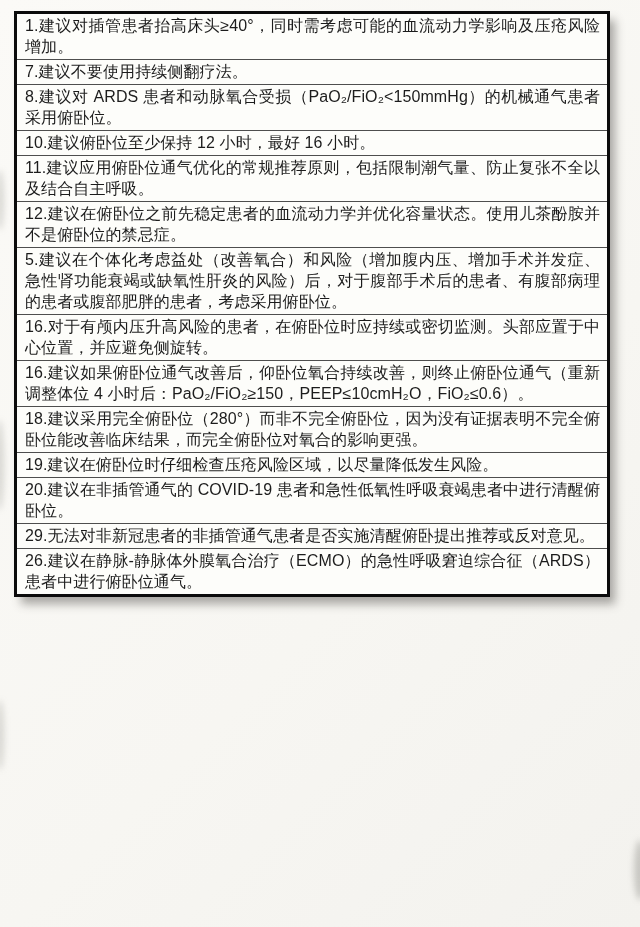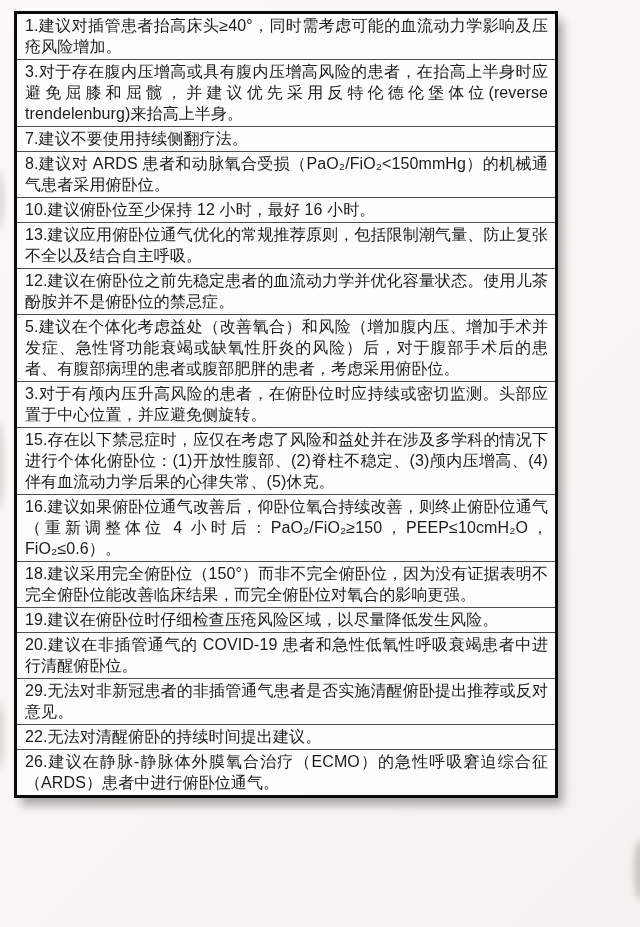--- a/index.html
+++ b/index.html
@@ -12,21 +12,21 @@
   }
   .page {
     position: absolute;
     inset: 0;
     background: linear-gradient(135deg, #fbfaf7 0%, #f7f6f2 60%, #f3f2ee 100%);
   }
   .doc-table {
     position: absolute;
     left: 14px;
     top: 11px;
-    width: 544px;
+    width: 596px;
     border: 3px solid #0b0b0b;
     background: #fdfdfa;
     box-shadow: 6px 8px 9px -1px rgba(70, 68, 64, 0.45);
   }
   .row {
     padding: 1px 7px 2px 8px;
     font-size: 16px;
     line-height: 21px;
     color: #1c1c1c;
     letter-spacing: 0.1px;
@@ -50,30 +50,27 @@
 <body>
 
 <div class="page">
   <div class="artifact a1"></div>
   <div class="artifact a2"></div>
   <div class="artifact a3"></div>
   <div class="artifact a4"></div>
 
   <div class="doc-table">
     <div class="row">1.建议对插管患者抬高床头≥40°，同时需考虑可能的血流动力学影响及压疮风险增加。</div>
-    <div class="row">3.对于存在腹内压增高或具有腹内压增高风险的患者，在抬高上半身时应避免屈膝和屈髋，并建议优先采用反特伦德伦堡体位(reverse trendelenburg)来抬高上半身。</div>
     <div class="row">7.建议不要使用持续侧翻疗法。</div>
     <div class="row">8.建议对 ARDS 患者和动脉氧合受损（PaO₂/FiO₂&lt;150mmHg）的机械通气患者采用俯卧位。</div>
     <div class="row">10.建议俯卧位至少保持 12 小时，最好 16 小时。</div>
-    <div class="row">13.建议应用俯卧位通气优化的常规推荐原则，包括限制潮气量、防止复张不全以及结合自主呼吸。</div>
+    <div class="row">11.建议应用俯卧位通气优化的常规推荐原则，包括限制潮气量、防止复张不全以及结合自主呼吸。</div>
     <div class="row">12.建议在俯卧位之前先稳定患者的血流动力学并优化容量状态。使用儿茶酚胺并不是俯卧位的禁忌症。</div>
     <div class="row">5.建议在个体化考虑益处（改善氧合）和风险（增加腹内压、增加手术并发症、急性肾功能衰竭或缺氧性肝炎的风险）后，对于腹部手术后的患者、有腹部病理的患者或腹部肥胖的患者，考虑采用俯卧位。</div>
-    <div class="row">3.对于有颅内压升高风险的患者，在俯卧位时应持续或密切监测。头部应置于中心位置，并应避免侧旋转。</div>
-    <div class="row">15.存在以下禁忌症时，应仅在考虑了风险和益处并在涉及多学科的情况下进行个体化俯卧位：(1)开放性腹部、(2)脊柱不稳定、(3)颅内压增高、(4)伴有血流动力学后果的心律失常、(5)休克。</div>
+    <div class="row">16.对于有颅内压升高风险的患者，在俯卧位时应持续或密切监测。头部应置于中心位置，并应避免侧旋转。</div>
     <div class="row">16.建议如果俯卧位通气改善后，仰卧位氧合持续改善，则终止俯卧位通气（重新调整体位 4 小时后：PaO₂/FiO₂≥150，PEEP≤10cmH₂O，FiO₂≤0.6）。</div>
-    <div class="row">18.建议采用完全俯卧位（150°）而非不完全俯卧位，因为没有证据表明不完全俯卧位能改善临床结果，而完全俯卧位对氧合的影响更强。</div>
+    <div class="row">18.建议采用完全俯卧位（280°）而非不完全俯卧位，因为没有证据表明不完全俯卧位能改善临床结果，而完全俯卧位对氧合的影响更强。</div>
     <div class="row">19.建议在俯卧位时仔细检查压疮风险区域，以尽量降低发生风险。</div>
     <div class="row">20.建议在非插管通气的 COVID-19 患者和急性低氧性呼吸衰竭患者中进行清醒俯卧位。</div>
     <div class="row">29.无法对非新冠患者的非插管通气患者是否实施清醒俯卧提出推荐或反对意见。</div>
-    <div class="row">22.无法对清醒俯卧的持续时间提出建议。</div>
     <div class="row">26.建议在静脉-静脉体外膜氧合治疗（ECMO）的急性呼吸窘迫综合征（ARDS）患者中进行俯卧位通气。</div>
   </div>
 </div>
 
 </body></html>

